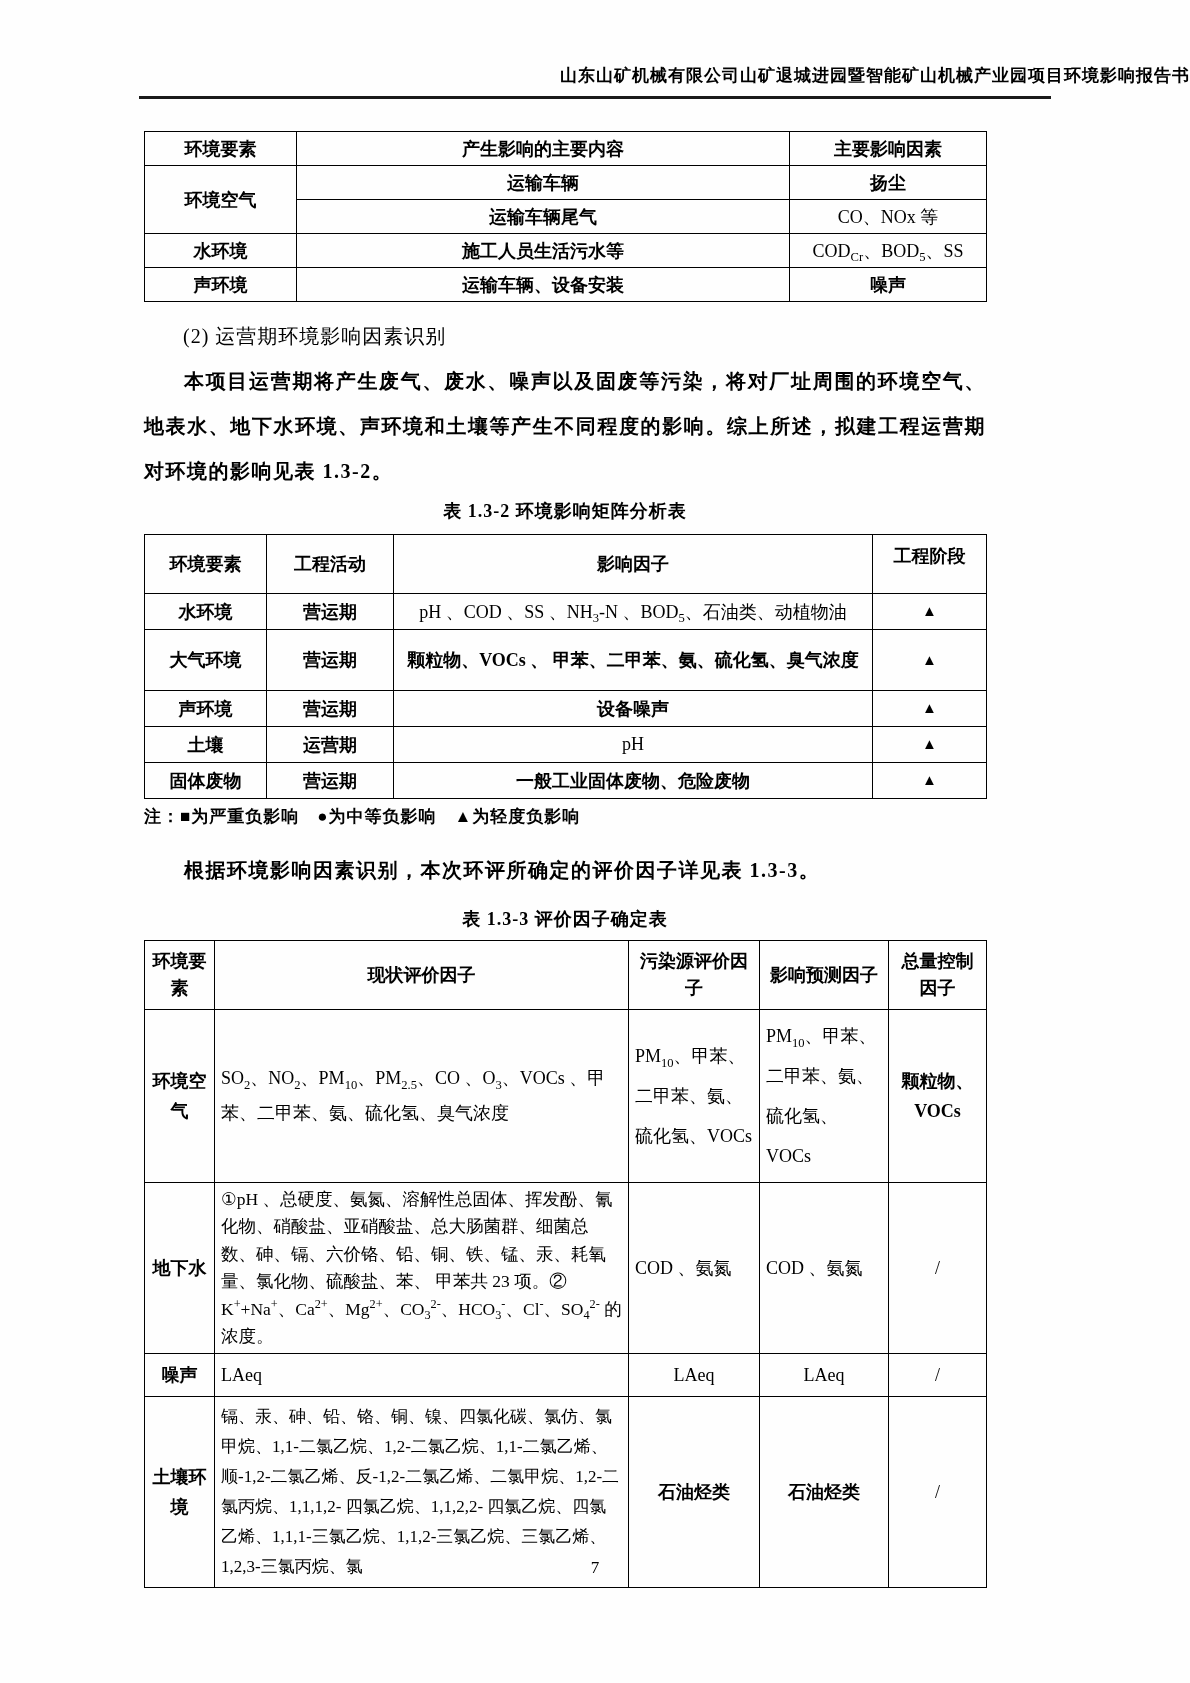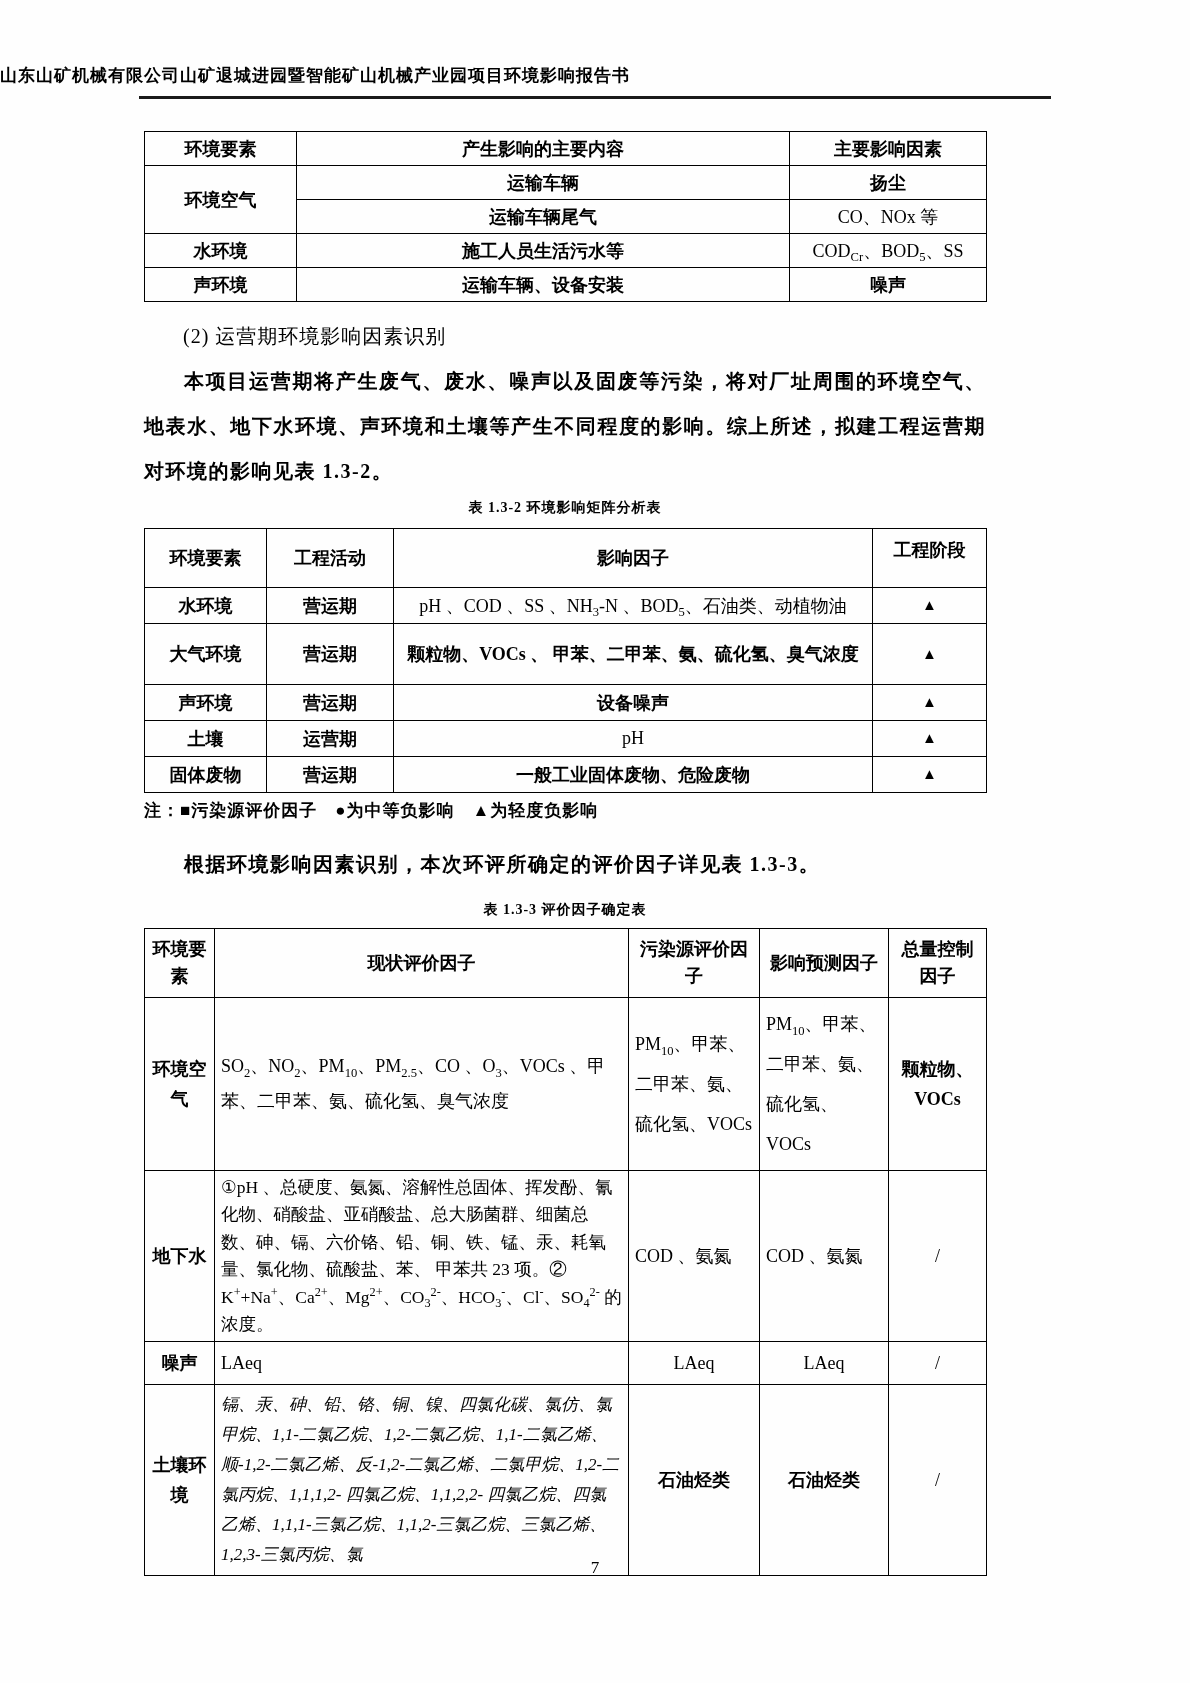--- a/index.html
+++ b/index.html
@@ -6,21 +6,21 @@
   .page{
     position:relative;
     width:1190px;height:1683px;
     margin:0 auto;
     background:#fefefe;
     color:#000;
     font-family:"Liberation Serif","DejaVu Serif",serif;
     overflow:hidden;
   }
   
-  .doc-header{padding-top:64px;text-align:left;}
+  .doc-header{padding-top:64px;text-align:right;}
   .doc-header .title{
     font-size:17px;font-weight:600;letter-spacing:1px;
   }
   .header-rule{
     width:912px;margin:9px auto 0 auto;
     border:0;border-top:3px solid #1a1a1a;
   }
   
   .content{width:842px;margin-left:144px;}
   
@@ -50,34 +50,34 @@
   
   .table133{margin-top:9px;}
   .table133 td{line-height:30px;}
   .table133 .hrow td{height:64px;line-height:27px;}
   .table133 .r1 td{height:168px;}
   .table133 .r1 .wrapcell{line-height:40px;vertical-align:middle;}
   .table133 .r2 td{height:166px;}
   .table133 .r2 .bigcell{line-height:27.5px;font-size:17.5px;}
   .table133 .r3 td{height:38px;}
   .table133 .r4 td{height:186px;}
-  .table133 .r4 .bigcell{line-height:30px;font-size:17px;font-style:italic;}
+  .table133 .r4 .bigcell{line-height:30px;font-size:17px;}
   
   .h-sub{
     margin-top:21px;font-size:20px;font-weight:400;
     text-indent:39px;letter-spacing:1px;
   }
   .para{
     margin-top:9px;font-size:20px;font-weight:600;
     line-height:45px;text-align:justify;text-indent:40px;
     letter-spacing:1.5px;
   }
   .caption{
     margin-top:5px;text-align:center;
-    font-size:14px;font-weight:700;letter-spacing:1px;
+    font-size:18px;font-weight:700;letter-spacing:1px;
   }
   .caption2{margin-top:14px;}
   .note{
     margin-top:6px;font-size:17px;font-weight:600;letter-spacing:1px;
   }
   .h-section{
     margin-top:27px;font-size:23px;font-weight:700;letter-spacing:1px;
   }
   .para2{margin-top:20px;}
   .page-number{
@@ -175,21 +175,21 @@
         <td class="tri">▲</td>
       </tr>
       <tr class="r-std">
         <td>固体废物</td>
         <td>营运期</td>
         <td>一般工业固体废物、危险废物</td>
         <td class="tri">▲</td>
       </tr>
     </tbody>
       </table>
-    <div class="note">注：■污染源评价因子　●为中等负影响　▲为轻度负影响</div>
+    <div class="note">注：■为严重负影响　●为中等负影响　▲为轻度负影响</div>
 
     <div class="para para2">根据环境影响因素识别，本次环评所确定的评价因子详见表 1.3-3。</div>
 
     <div class="caption caption2">表 1.3-3 评价因子确定表</div>
     <table class="t table133">
       <colgroup>
           <col style="width:70px">
           <col style="width:414px">
           <col style="width:131px">
           <col style="width:129px">

